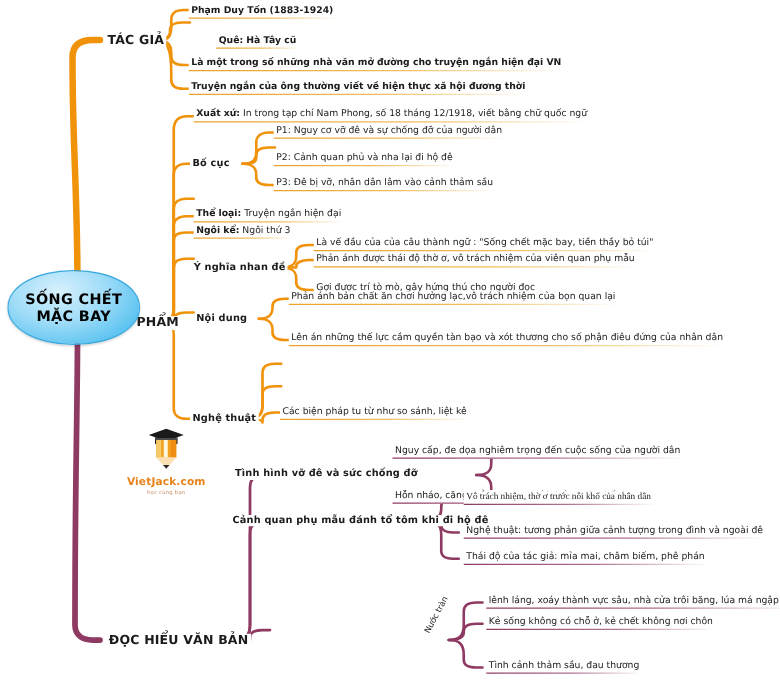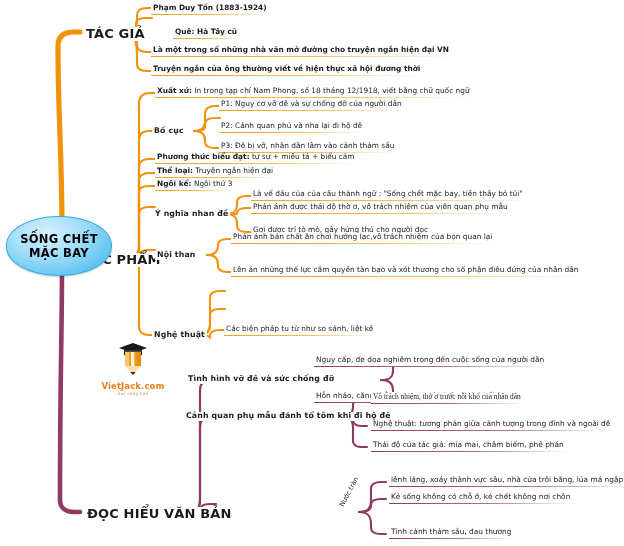--- a/index.html
+++ b/index.html
@@ -29,21 +29,21 @@
     z-index:5;
   }
   .center-node .ct{
     font-size:11.5px;font-weight:bold;line-height:1.25;
     color:#000;letter-spacing:.3px;
   }
 
   
   .lbl{
     position:absolute;
-    font-size:13px;
+    font-size:10px;
     font-weight:bold;
     color:#1b1b1b;
     white-space:nowrap;
     line-height:1.1;
     letter-spacing:.15px;
     z-index:4;
     background:#fff;
     padding:0 2px;
   }
   .lbl.mid{font-size:7.8px;}
@@ -165,36 +165,33 @@
 
   <div class="leaf u-orange" style="left:155px;top:87px;">
     <b>Xuất xứ:</b><span> In trong tạp chí Nam Phong, số 18 tháng 12/1918, viết bằng chữ quốc ngữ</span>
   </div>
 
   <div class="lbl mid" style="left:152px;top:127px;">Bố cục</div>
   <div class="leaf u-orange" style="left:219px;top:100px;">P1: Nguy cơ vỡ đê và sự chống đỡ của người dân</div>
   <div class="leaf u-orange" style="left:219px;top:122px;">P2: Cảnh quan phủ và nha lại đi hộ đê</div>
   <div class="leaf u-orange" style="left:219px;top:142px;">P3: Đê bị vỡ, nhân dân lâm vào cảnh thảm sầu</div>
 
-  <div class="leaf u-orange" style="left:155px;top:153px;">
-    <b>Phương thức biểu đạt:</b><span> tự sự + miêu tả + biểu cảm</span>
-  </div>
   <div class="leaf u-orange" style="left:155px;top:167px;">
     <b>Thể loại:</b><span> Truyện ngắn hiện đại</span>
   </div>
   <div class="leaf u-orange" style="left:155px;top:180px;">
     <b>Ngôi kể:</b><span> Ngôi thứ 3</span>
   </div>
 
   <div class="lbl mid" style="left:153px;top:210px;">Ý nghĩa nhan đề</div>
   <div class="leaf u-orange" style="left:251px;top:190px;">Là vế đầu của của câu thành ngữ : "Sống chết mặc bay, tiền thầy bỏ túi"</div>
   <div class="leaf u-orange" style="left:251px;top:203px;">Phản ánh được thái độ thờ ơ, vô trách nhiệm của viên quan phụ mẫu</div>
   <div class="leaf u-orange" style="left:251px;top:226px;">Gợi được trí tò mò, gây hứng thú cho người đọc</div>
 
-  <div class="lbl mid" style="left:155px;top:251px;">Nội than</div>
+  <div class="lbl mid" style="left:155px;top:251px;">Nội dung</div>
   <div class="leaf u-orange" style="left:231px;top:233px;">Phản ánh bản chất ăn chơi hưởng lạc,vô trách nhiệm của bọn quan lại</div>
   <div class="leaf u-orange" style="left:231px;top:266px;">Lên án những thế lực cầm quyền tàn bạo và xót thương cho số phận điêu đứng của nhân dân</div>
 
   <div class="lbl mid" style="left:152px;top:331px;">Nghệ thuật</div>
   <div class="leaf u-orange" style="left:224px;top:325px;">Các biện pháp tu từ như so sánh, liệt kê</div>
 
   <div class="lbl" style="left:85px;top:507px;">ĐỌC HIỂU VĂN BẢN</div>
 
   <div class="lbl mid" style="left:186px;top:375px;">Tình hình vỡ đê và sức chống đỡ</div>
   <div class="leaf u-plum" style="left:314px;top:356px;">Nguy cấp, đe dọa nghiêm trọng đến cuộc sống của người dân</div>

